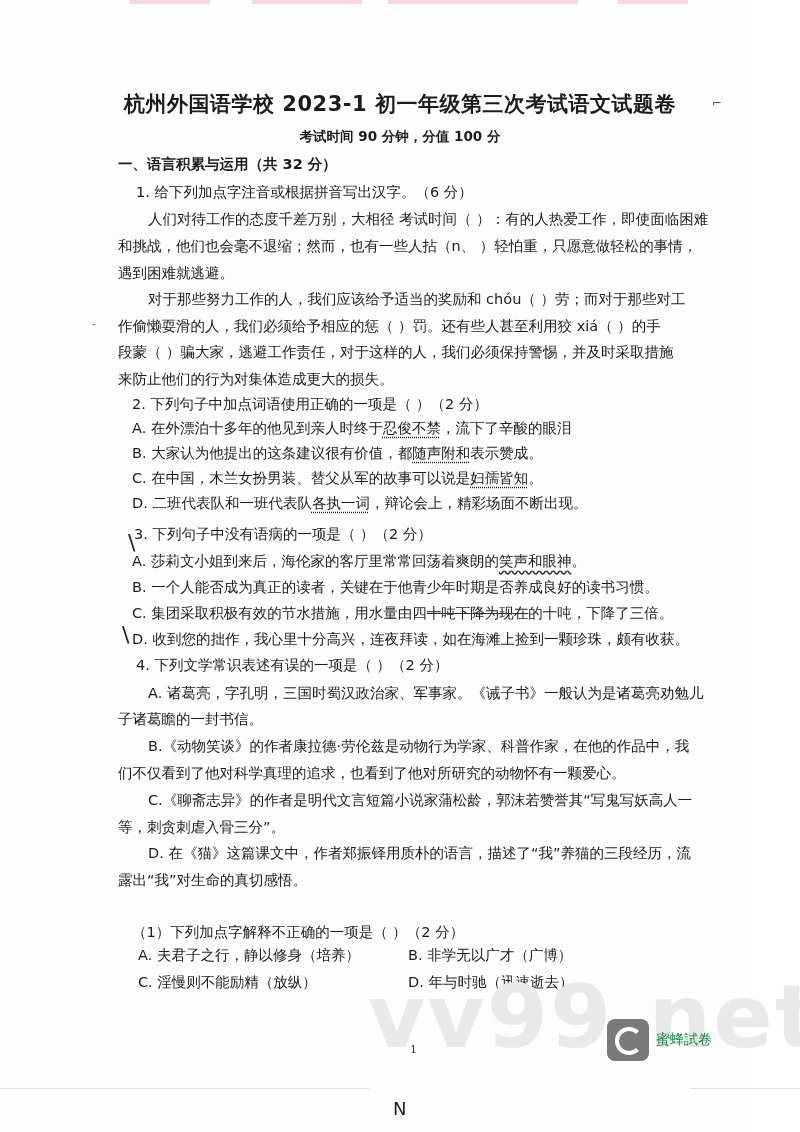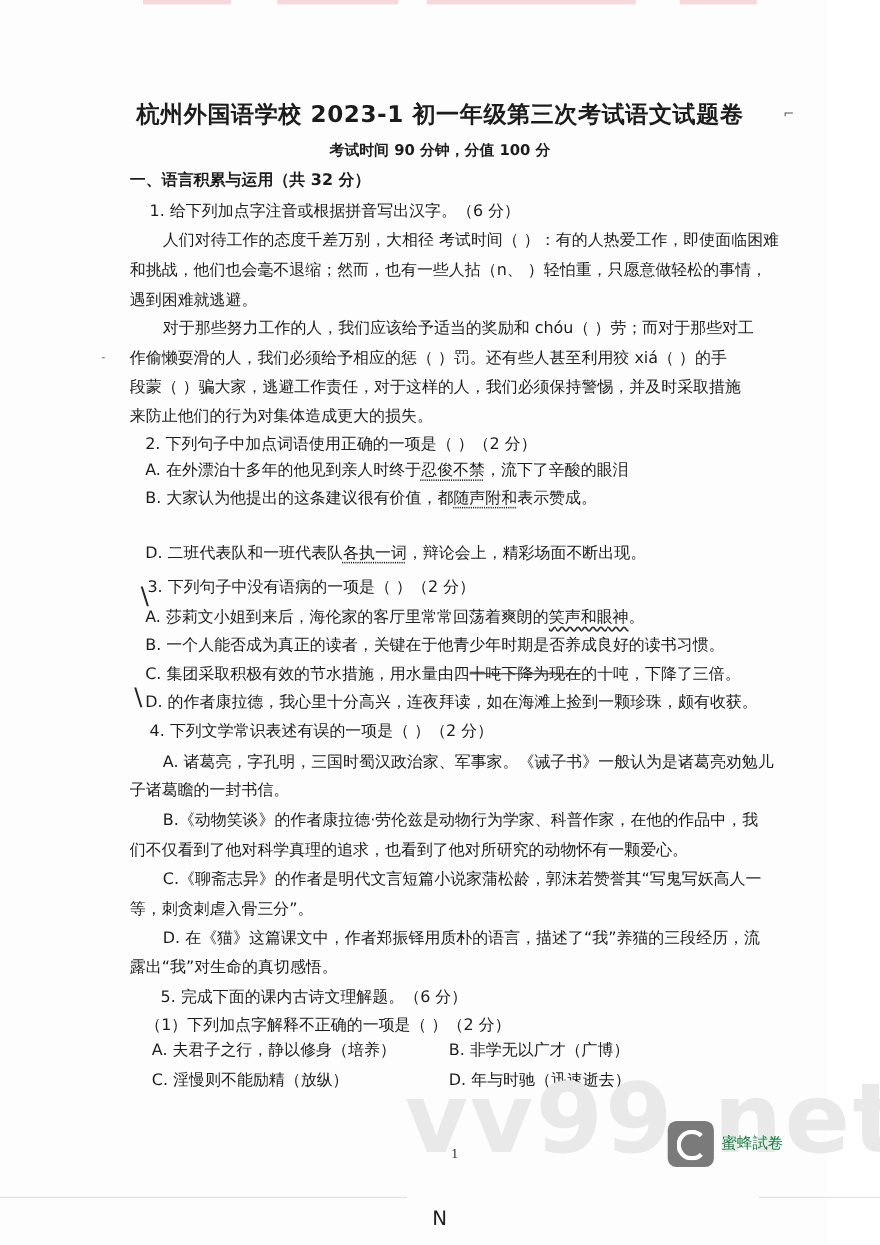--- a/index.html
+++ b/index.html
@@ -172,51 +172,53 @@
   <div class="line" style="top:369px;left:118px;">来防止他们的行为对集体造成更大的损失。</div>
   <div class="stray-mark" style="top:318px;left:92px;">-</div>
 
   <div class="line" style="top:394px;left:132px;">2. 下列句子中加点词语使用正确的一项是（      ）（2 分）</div>
   <div class="line" style="top:418px;left:132px;">
     <span>A. 在外漂泊十多年的他见到亲人时终于</span><span class="dot-under">忍俊不禁</span><span>，流下了辛酸的眼泪</span>
   </div>
   <div class="line" style="top:443px;left:132px;">
     <span>B. 大家认为他提出的这条建议很有价值，都</span><span class="dot-under">随声附和</span><span>表示赞成。</span>
   </div>
+  <div class="line" style="top:468px;left:132px;">
+    <span>C. 在中国，木兰女扮男装、替父从军的故事可以说是</span><span class="dot-under">妇孺皆知</span><span>。</span>
+  </div>
   <div class="line" style="top:493px;left:132px;">
     <span>D. 二班代表队和一班代表队</span><span class="dot-under">各执一词</span><span>，辩论会上，精彩场面不断出现。</span>
   </div>
 
   <div class="line" style="top:524px;left:134px;">3. 下列句子中没有语病的一项是（    ）（2 分）</div>
   <div class="check-mark" style="top:530px;left:128px;">\</div>
   <div class="line" style="top:551px;left:132px;">
     <span>A. 莎莉文小姐到来后，海伦家的客厅里常常回荡着爽朗的</span><span class="wavy">笑声和眼神</span><span>。</span>
   </div>
   <div class="line" style="top:577px;left:132px;">
     <span>B. 一个人能否成为真正的读者，关键在于他青少年时期是否养成良好的读书习惯。</span>
   </div>
   <div class="line" style="top:603px;left:132px;">
     <span>C. 集团采取积极有效的节水措施，用水量由四</span><span class="strike-ink">十吨下降为现在</span><span>的十吨，下降了三倍。</span>
   </div>
   <div class="check-mark" style="top:622px;left:122px;">\</div>
   <div class="line" style="top:629px;left:132px;">
-    <span>D. 的作者康拉德，我心里十分高兴，连夜拜读，如在海滩上捡到一颗珍珠，颇有收获。</span>
+    <span>D. 收到您的拙作，我心里十分高兴，连夜拜读，如在海滩上捡到一颗珍珠，颇有收获。</span>
   </div>
 
   <div class="line" style="top:655px;left:136px;">4. 下列文学常识表述有误的一项是（    ）（2 分）</div>
   <div class="line" style="top:683px;left:148px;">A. 诸葛亮，字孔明，三国时蜀汉政治家、军事家。《诫子书》一般认为是诸葛亮劝勉儿</div>
   <div class="line" style="top:709px;left:118px;">子诸葛瞻的一封书信。</div>
   <div class="line" style="top:736px;left:148px;">B.《动物笑谈》的作者康拉德·劳伦兹是动物行为学家、科普作家，在他的作品中，我</div>
   <div class="line" style="top:763px;left:118px;">们不仅看到了他对科学真理的追求，也看到了他对所研究的动物怀有一颗爱心。</div>
   <div class="line" style="top:790px;left:148px;">C.《聊斋志异》的作者是明代文言短篇小说家蒲松龄，郭沫若赞誉其“写鬼写妖高人一</div>
   <div class="line" style="top:817px;left:118px;">等，刺贪刺虐入骨三分”。</div>
   <div class="line" style="top:843px;left:148px;">D. 在《猫》这篇课文中，作者郑振铎用质朴的语言，描述了“我”养猫的三段经历，流</div>
   <div class="line" style="top:870px;left:118px;">露出“我”对生命的真切感悟。</div>
 
-  <div class="line" style="top:897px;left:146px;">5. 完成下面的课内古诗文理解题。（6 分）</div>
   <div class="line" style="top:922px;left:132px;">（1）下列加点字解释不正确的一项是（    ）（2 分）</div>
   <div class="line" style="top:945px;left:138px;">
     <span>A. 夫君子之行，静以修身（培养）</span>
     <span class="opt-col2" style="left:270px;">B. 非学无以广才（广博）</span>
   </div>
   <div class="line" style="top:972px;left:138px;">
     <span>C. 淫慢则不能励精（放纵）</span>
     <span class="opt-col2" style="left:270px;">D. 年与时驰（迅速逝去）</span>
   </div>
 

